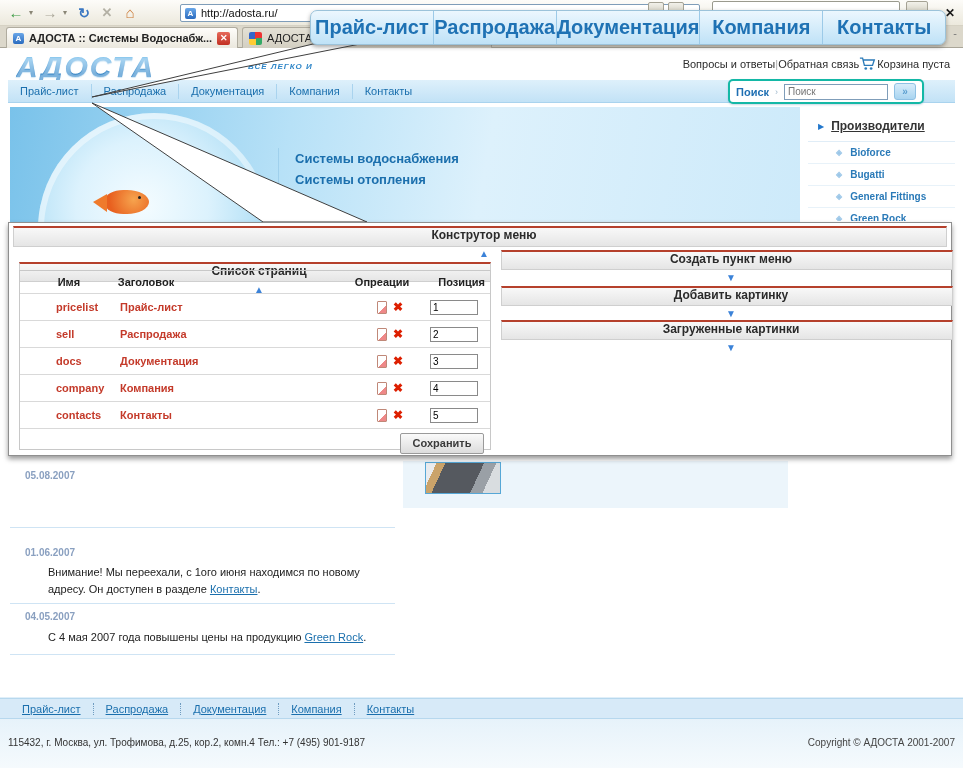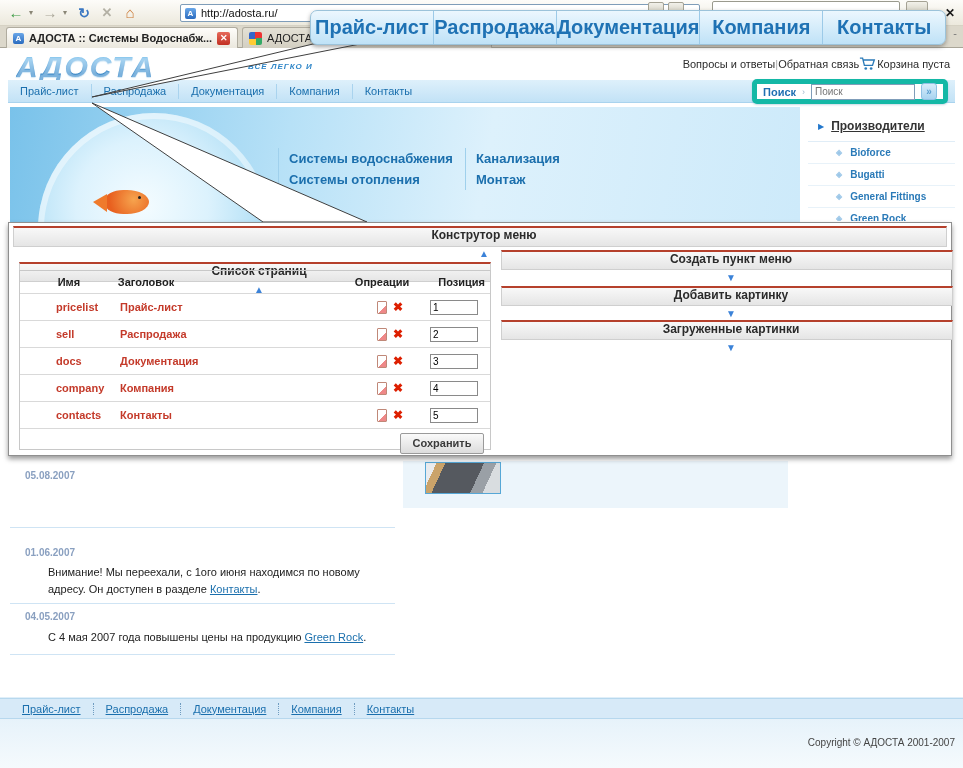--- a/index.html
+++ b/index.html
@@ -64,22 +64,22 @@
   #header-links { left:600px; top:57px; width:350px; display:flex; align-items:center;
     font-size:11px; color:#2b2b2b; justify-content:flex-end; }
   .hsep { color:#aaa; }
   .cart-svg { width:18px; height:14px; }
   
   #navbar { left:8px; top:80px; width:947px; height:23px;
     background:linear-gradient(#def0fb,#c2e2f6); border-bottom:1px solid #a9d3ee;
     display:flex; align-items:center; }
   .nav-item { padding:0 12px; font-size:11px; color:#1a6fad; height:15px; line-height:15px; }
   .nav-item + .nav-item { border-left:1px solid #a9d3ee; }
-  #searchbox { left:752px; top:79px; width:196px; height:25px; background:#fff;
-    border:5px solid #14b8a6; border-radius:5px; box-shadow:0 1px 2px rgba(120,160,190,.4);
+  #searchbox { left:728px; top:79px; width:196px; height:25px; background:#fff;
+    border:2px solid #14b8a6; border-radius:5px; box-shadow:0 1px 2px rgba(120,160,190,.4);
     display:flex; align-items:center; gap:6px; padding:0 6px; z-index:2; }
   #search-label { font-size:11px; font-weight:bold; color:#1f6fb2; }
   .chev { color:#9fb8cc; font-size:9px; }
   #search-input { width:104px; height:16px; border:1px solid #7f9db9; font-size:10px;
     padding:0 3px; color:#333; font-family:"Liberation Sans",sans-serif; }
   #search-btn { width:28px; height:17px; background:linear-gradient(#d8ecfa,#a8d4f0);
     border:1px solid #8fc1e4; border-radius:3px; color:#5b9fd0; font-size:10px; font-weight:bold;
     text-align:center; line-height:15px; }
 
   
@@ -87,21 +87,21 @@
     background:linear-gradient(100deg,#79c2ea,#b7e1f7 35%,#ddf1fc 60%,#cdeafa); }
   #bowl { position:absolute; left:28px; top:6px; width:232px; height:232px; border-radius:50%;
     background:radial-gradient(circle at 45% 40%, #f4fcff 0%, #dcf2fd 35%, #aadcf4 70%, #8ccbec 100%);
     box-shadow:inset 0 0 0 6px rgba(255,255,255,.45); }
   #goldfish { position:absolute; left:95px; top:83px; width:44px; height:24px;
     background:radial-gradient(circle at 65% 40%, #f6a44e, #e8601f 75%); border-radius:50% 60% 60% 50%; }
   #goldfish::before { content:""; position:absolute; left:-12px; top:4px;
     border-right:14px solid #ef7a2c; border-top:8px solid transparent; border-bottom:10px solid transparent; }
   #goldfish::after { content:""; position:absolute; right:8px; top:6px; width:3px; height:3px;
     border-radius:50%; background:#222; }
-  .banner-col { position:absolute; top:41px; border-left:1px solid #9fd0ec; padding-left:10px; }
+  .banner-col { position:absolute; top:41px; border-left:1px solid #9fd0ec; padding-left:16px; }
   .banner-link { display:block; font-size:13px; font-weight:bold; color:#1b6fad; line-height:21px; }
   #banner-col1 { left:268px; }
   #banner-col2 { left:455px; }
 
   
   #sidebar { left:808px; top:107px; width:147px; height:114px; overflow:hidden; background:#fff; }
   #sidebar-title { display:flex; align-items:center; gap:7px; padding:12px 0 8px 10px;
     border-bottom:1px solid #e0edf7; }
   #sidebar-title .arrow { color:#2277cc; font-size:8px; }
   #sidebar-title span.t { font-size:12px; font-weight:bold; color:#333; text-decoration:underline; }
@@ -230,24 +230,20 @@
     <span id="search-btn">»</span>
   </div>
 
   <div id="banner" class="abs">
     <div id="bowl"></div>
     <div id="goldfish"></div>
     <div id="banner-col1" class="banner-col">
       <span class="banner-link">Системы водоснабжения</span>
       <span class="banner-link">Системы отопления</span>
     </div>
-    <div id="banner-col2" class="banner-col">
-      <span class="banner-link">Канализация</span>
-      <span class="banner-link">Монтаж</span>
-    </div>
   </div>
 
   <div id="sidebar" class="abs">
     <div id="sidebar-title">
       <span class="arrow">▶</span>
       <span class="t">Производители</span>
     </div>
     <div class="mfr-item">
       <span class="diamond">◈</span>
       <span>Bioforce</span>
@@ -381,15 +377,16 @@
   <div class="abs news-div" style="left:10px;top:654px;"></div>
 
   <div id="footer-bg" class="abs"></div>
   <div id="footer-links" class="abs">
     <span class="flink">Прайс-лист</span>
     <span class="flink">Распродажа</span>
     <span class="flink">Документация</span>
     <span class="flink">Компания</span>
     <span class="flink">Контакты</span>
   </div>
+  <div id="footer-address" class="abs">115432, г. Москва, ул. Трофимова, д.25, кор.2, комн.4 Тел.: +7 (495) 901-9187</div>
   <div id="footer-copy" class="abs">Copyright © АДОСТА 2001-2007</div>
 
 </div>
 
 </body></html>

